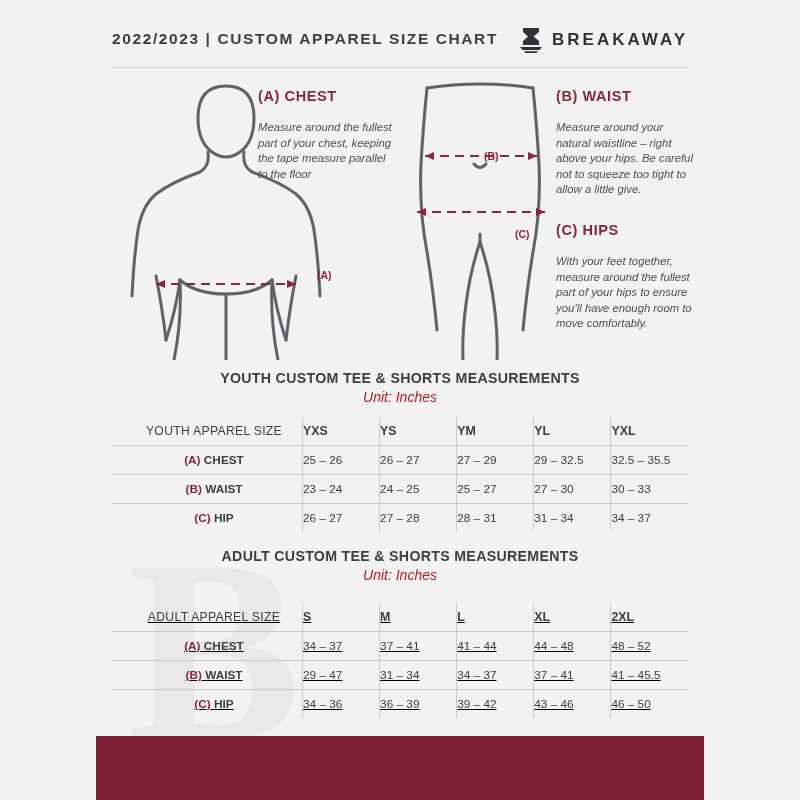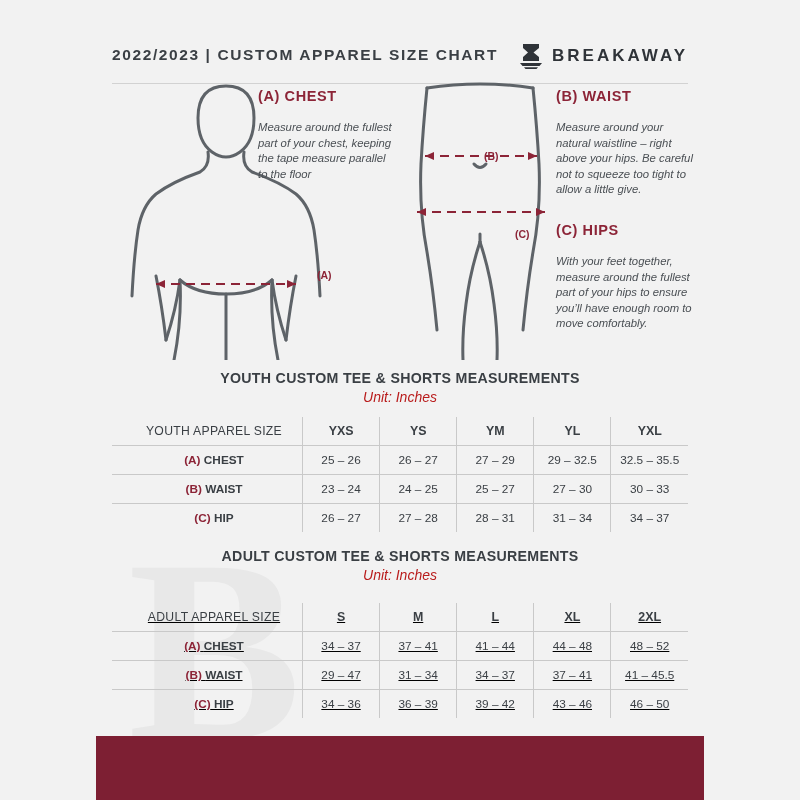--- a/index.html
+++ b/index.html
@@ -37,21 +37,20 @@
   .content {
     position: relative;
     z-index: 2;
   }
   
   .header {
     position: absolute;
     left: 0; top: 0;
     width: 800px;
     height: 72px;
-    margin-top: 16px;
   }
   .header-title {
     position: absolute;
     left: 112px;
     top: 30px;
     font-size: 15.5px;
     font-weight: bold;
     letter-spacing: 1.6px;
     color: #3a3f44;
     white-space: nowrap;
@@ -148,21 +147,21 @@
     width: 576px;
     margin: 0 auto;
     table-layout: fixed;
   }
   table.size-table th,
   table.size-table td {
     border: 1px solid #c9c9c9;
     height: 28px;
     font-size: 11.8px;
     color: #3a3f44;
-    text-align: center;
+    text-align: left;
     padding: 0;
   }
   table.size-table th.rowhead,
   table.size-table td.rowhead {
     text-align: center;
     padding-left: 14px;
     width: 176px;
     border-left: none;
   }
   table.size-table th {

